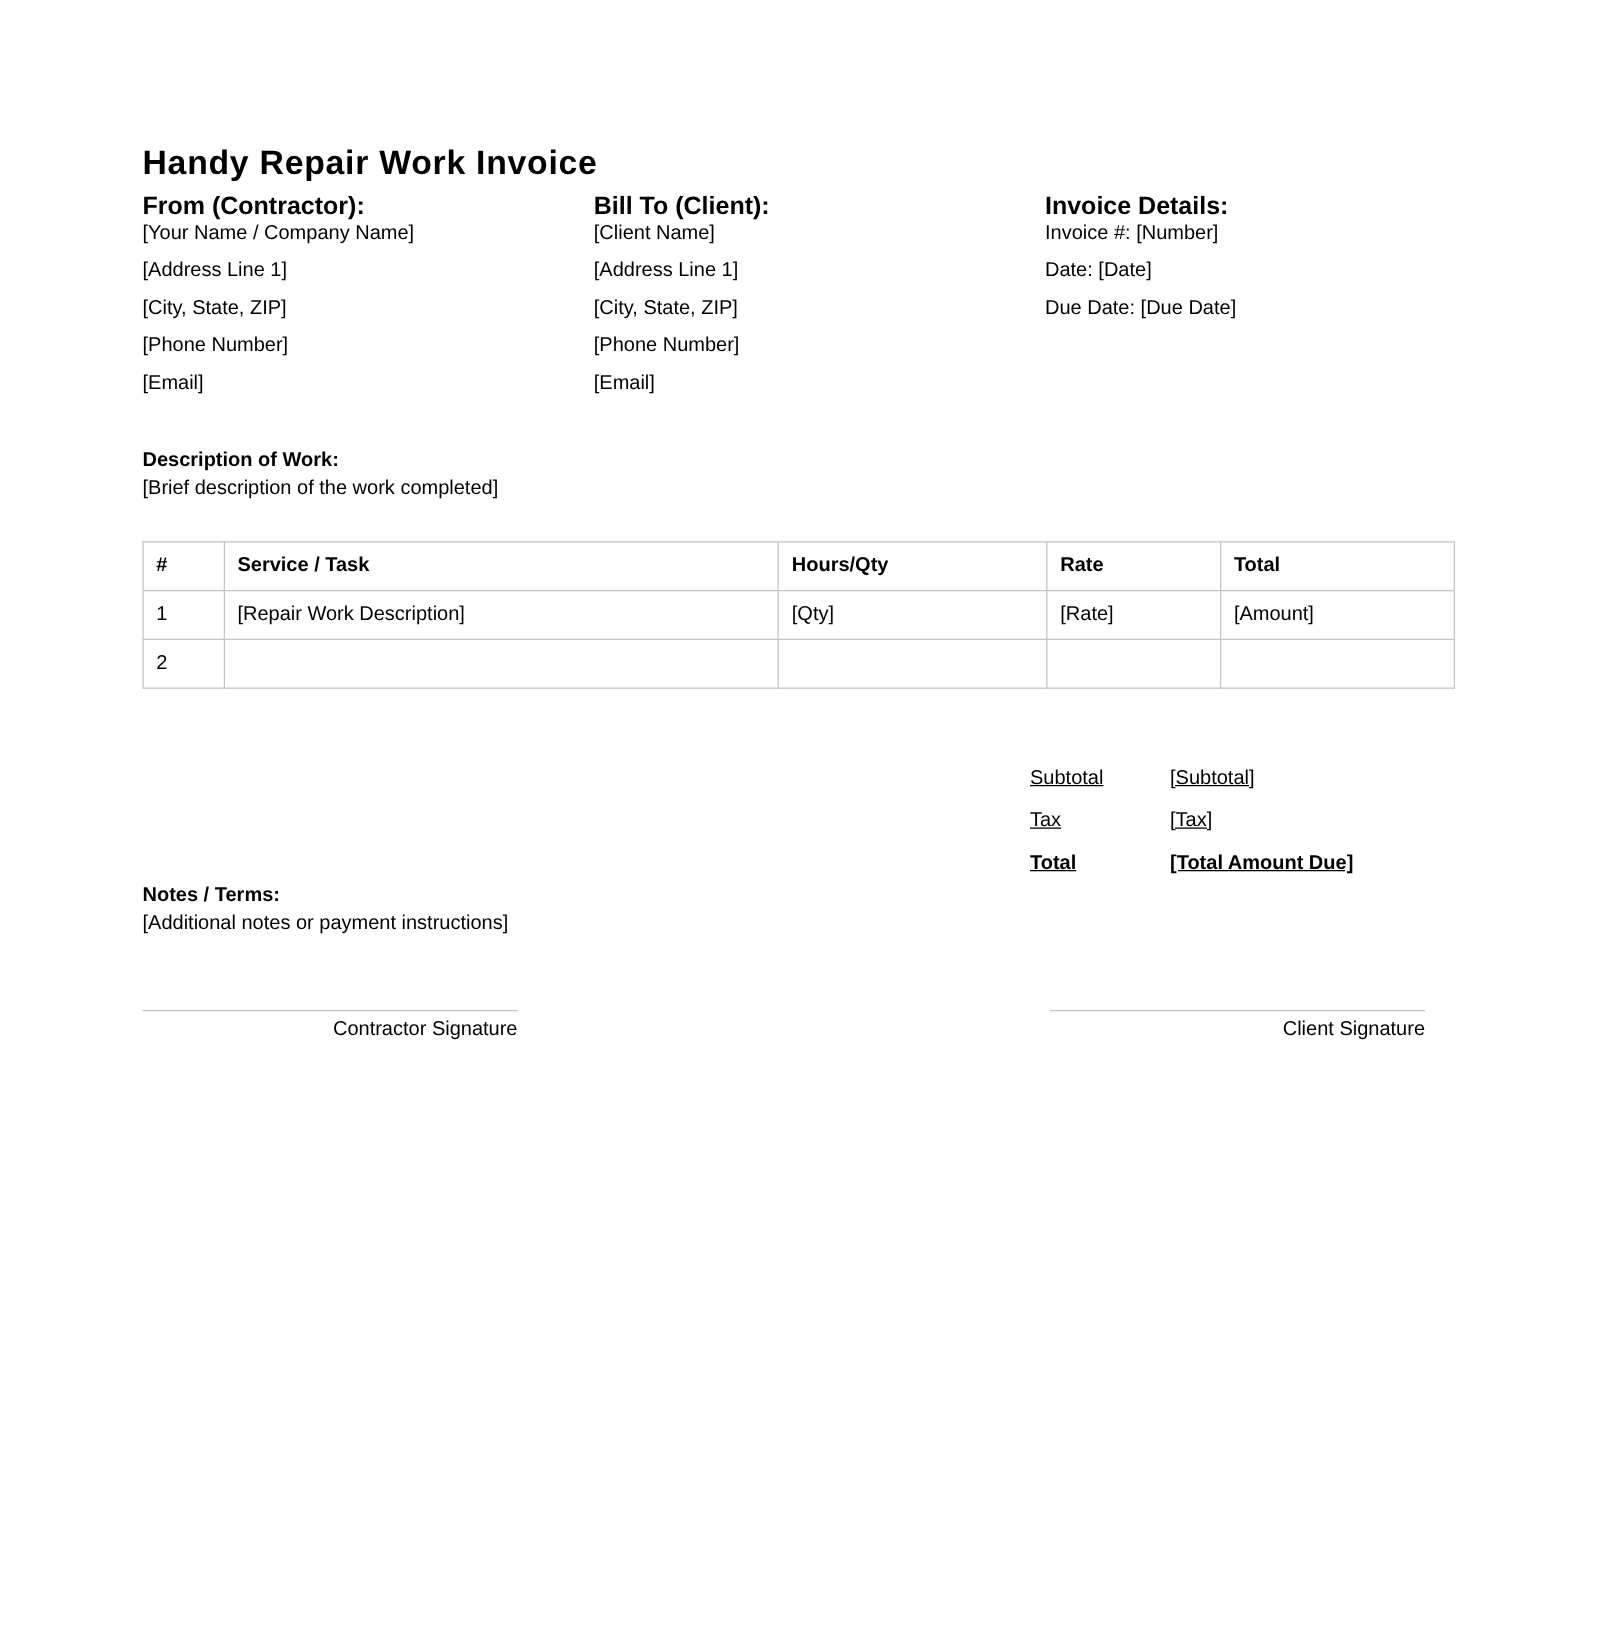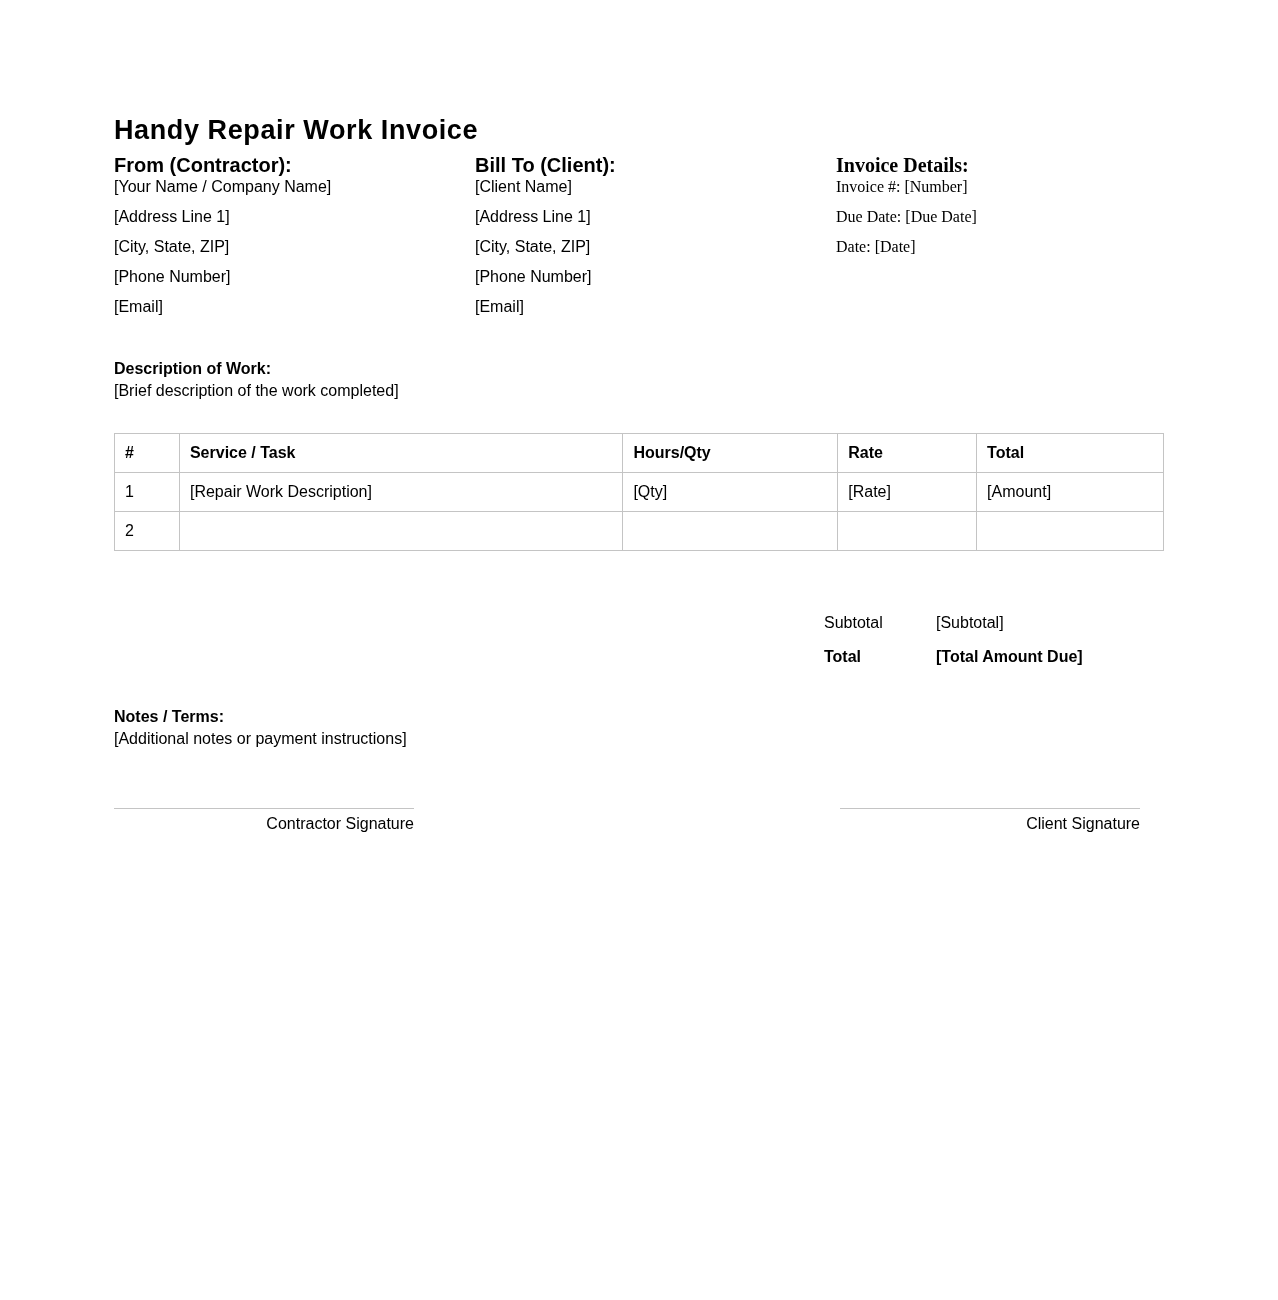--- a/index.html
+++ b/index.html
@@ -14,21 +14,21 @@
       position: absolute; left: 114px; top: 110px;
       font-size: 27px; font-weight: bold; letter-spacing: 0.6px;
       line-height: 40px;
     }
     .col { position: absolute; top: 155px; width: 340px; }
     .col .hdr { font-weight: bold; font-size: 20px; line-height: 20px; height: 20px; }
     .col .line { font-size: 16px; line-height: 20px; height: 20px; margin-top: 0; }
     .col .line + .line { margin-top: 10px; }
     .col-from { left: 114px; }
     .col-bill { left: 475px; }
-    .col-inv  { left: 836px; font-family: Liberation Serif, serif; }
+    .col-inv  { left: 836px; }
     .col .hdr + .line { margin-top: 2px; }
 
     .desc { position: absolute; left: 114px; top: 359px; }
     .desc .hdr { font-weight: bold; line-height: 20px; }
     .desc .txt { line-height: 20px; margin-top: 2px; }
 
     table.items {
       position: absolute; left: 114px; top: 433px;
       width: 1050px; border-collapse: collapse;
       font-size: 16px;
@@ -37,21 +37,21 @@
       border: 1px solid #c4c4c4;
       height: 39px; padding: 0 10px; text-align: left; vertical-align: middle;
     }
     table.items th { font-weight: bold; }
     .c-num { width: 65px; }
     .c-svc { width: 444px; }
     .c-hrs { width: 215px; }
     .c-rate { width: 139px; }
     .c-total { width: 187px; }
 
-    .totals { position: absolute; left: 824px; top: 613px; }
+    .totals { position: absolute; left: 824px; top: 613px; text-decoration: underline; }
     .totals .row { display: flex; height: 34px; line-height: 20px; }
     .totals .lbl { width: 112px; }
     .totals .val { width: 200px; }
     .totals .row.bold { font-weight: bold; }
 
     .notes { position: absolute; left: 114px; top: 707px; }
     .notes .hdr { font-weight: bold; line-height: 20px; }
     .notes .txt { line-height: 20px; margin-top: 2px; }
 
     .sig { position: absolute; top: 808px; width: 300px; }
@@ -79,22 +79,22 @@
   <div class="line">[Client Name]</div>
   <div class="line">[Address Line 1]</div>
   <div class="line">[City, State, ZIP]</div>
   <div class="line">[Phone Number]</div>
   <div class="line">[Email]</div>
 </div>
 
 <div class="col col-inv">
   <div class="hdr">Invoice Details:</div>
   <div class="line">Invoice #: [Number]</div>
+  <div class="line">Date: [Date]</div>
   <div class="line">Due Date: [Due Date]</div>
-  <div class="line">Date: [Date]</div>
 </div>
 
 <div class="desc">
   <div class="hdr">Description of Work:</div>
   <div class="txt">[Brief description of the work completed]</div>
 </div>
 
 <table class="items">
   <thead>
     <tr>
@@ -121,20 +121,24 @@
       <td></td>
     </tr>
   </tbody>
 </table>
 
 <div class="totals">
   <div class="row">
     <span class="lbl">Subtotal</span>
     <span class="val">[Subtotal]</span>
   </div>
+  <div class="row">
+    <span class="lbl">Tax</span>
+    <span class="val">[Tax]</span>
+  </div>
   <div class="row bold">
     <span class="lbl">Total</span>
     <span class="val">[Total Amount Due]</span>
   </div>
 </div>
 
 <div class="notes">
   <div class="hdr">Notes / Terms:</div>
   <div class="txt">[Additional notes or payment instructions]</div>
 </div>

